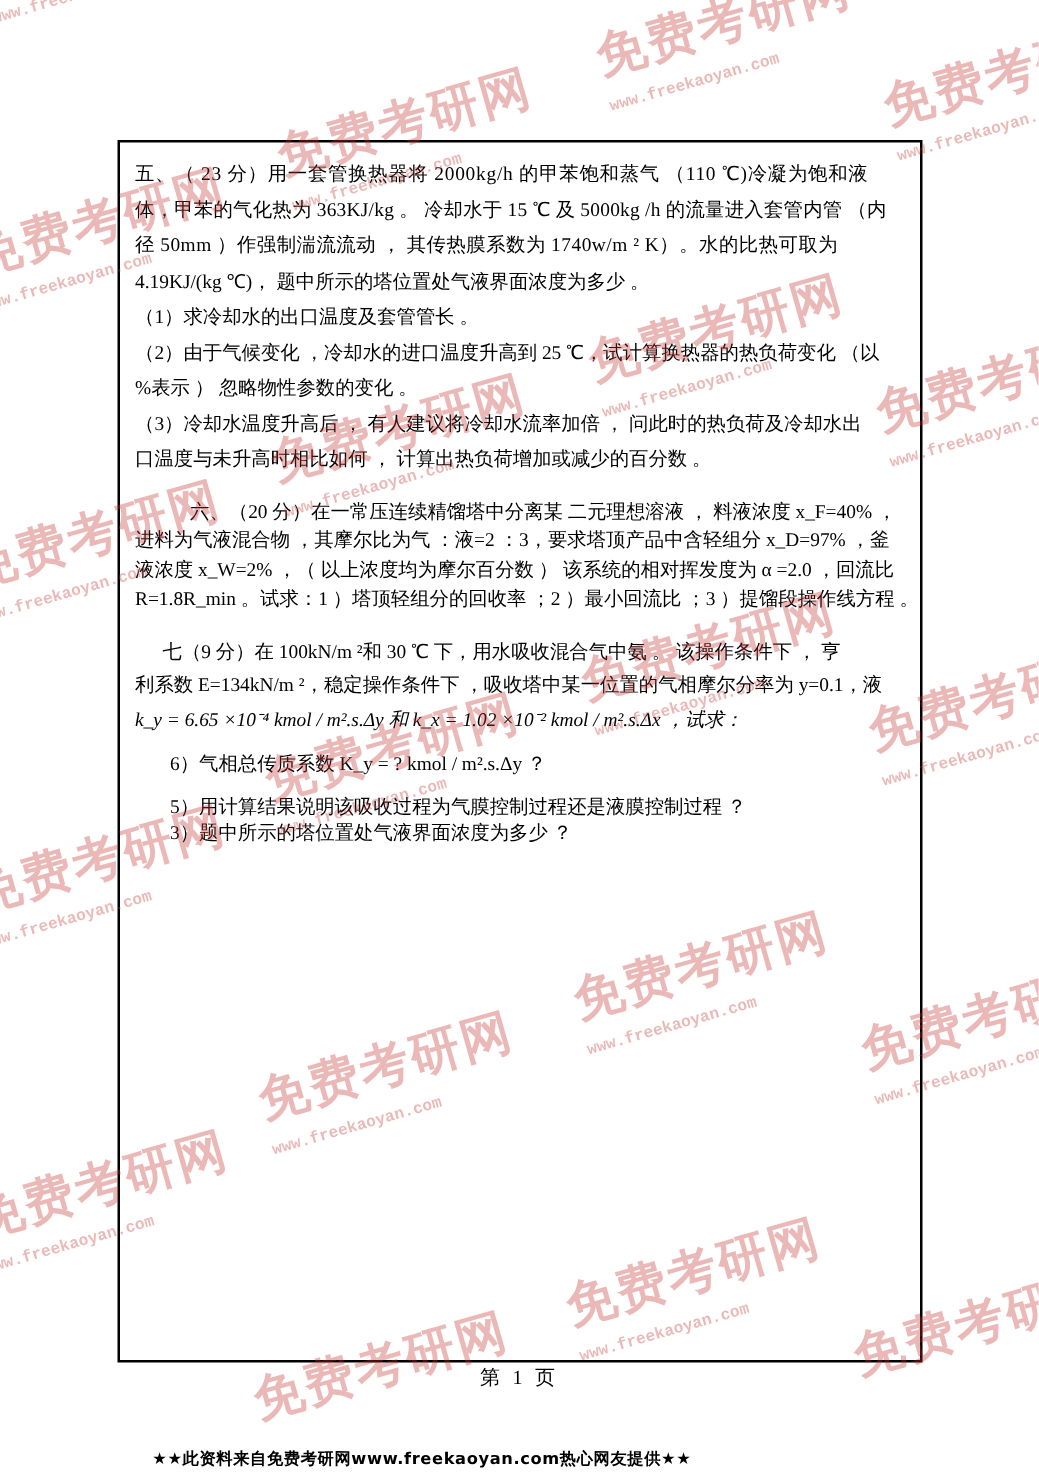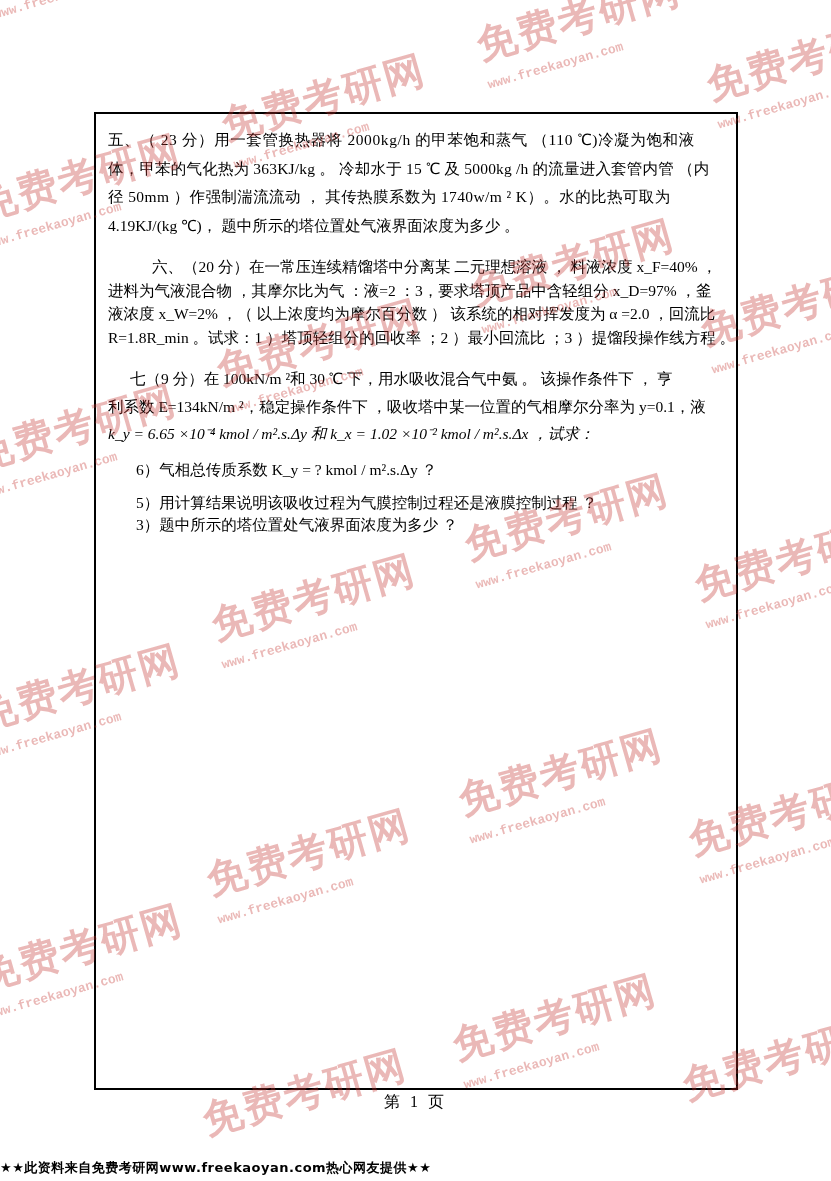--- a/index.html
+++ b/index.html
@@ -120,20 +120,21 @@
     width: 831px;
     height: 29px;
     background: #ffffff;
     z-index: 8;
     border-top: 1px solid #ffffff;
   }
   .bottom-bar-inner {
     position: absolute;
     left: 0; top: 0;
     width: 675px;
+    text-align: center;
     font-family: "DejaVu Sans", sans-serif;
     font-weight: bold;
     font-size: 13px;
     color: #000;
     line-height: 29px;
     white-space: nowrap;
   }
   .sp { letter-spacing: 0.5px; }
 </style>
 </head>
@@ -188,20 +189,27 @@
 
   <div class="content">
 
     <div class="blk s5">
       <span class="l" style="letter-spacing:0.6px;">五、（ 23 分）用一套管换热器将   2000kg/h  的甲苯饱和蒸气 （110 ℃)冷凝为饱和液</span>
       <span class="l" style="letter-spacing:0.2px;">体，甲苯的气化热为   363KJ/kg 。 冷却水于  15 ℃ 及 5000kg /h 的流量进入套管内管 （内</span>
       <span class="l" style="letter-spacing:0.4px;">径  50mm ）作强制湍流流动 ，  其传热膜系数为    1740w/m  ² K）。水的比热可取为</span>
       <span class="l">4.19KJ/(kg ℃)， 题中所示的塔位置处气液界面浓度为多少 。</span>
     </div>
 
+    <div class="blk">
+      <span class="l q">（1）求冷却水的出口温度及套管管长 。</span>
+      <span class="l q">（2）由于气候变化 ，冷却水的进口温度升高到   25 ℃，试计算换热器的热负荷变化 （以</span>
+      <span class="l q">%表示 ）  忽略物性参数的变化 。</span>
+      <span class="l q">（3）冷却水温度升高后 ， 有人建议将冷却水流率加倍 ， 问此时的热负荷及冷却水出</span>
+      <span class="l q">口温度与未升高时相比如何 ， 计算出热负荷增加或减少的百分数 。</span>
+    </div>
 
     <div class="blk s6">
       <span class="l" style="padding-left:44px;">六、（20 分）在一常压连续精馏塔中分离某  二元理想溶液 ， 料液浓度  x_F=40% ，</span>
       <span class="l">进料为气液混合物 ，其摩尔比为气  ：液=2 ：3，要求塔顶产品中含轻组分   x_D=97% ，釜</span>
       <span class="l">液浓度  x_W=2% ，（ 以上浓度均为摩尔百分数 ） 该系统的相对挥发度为   α =2.0 ，回流比</span>
       <span class="l">R=1.8R_min 。试求：1 ）塔顶轻组分的回收率 ；2 ）最小回流比 ；3 ）提馏段操作线方程 。</span>
     </div>
 
     <div class="blk s7">
       <span class="l" style="padding-left:22px;">七（9 分）在 100kN/m ²和 30 ℃ 下，用水吸收混合气中氨 。 该操作条件下 ， 亨</span>

